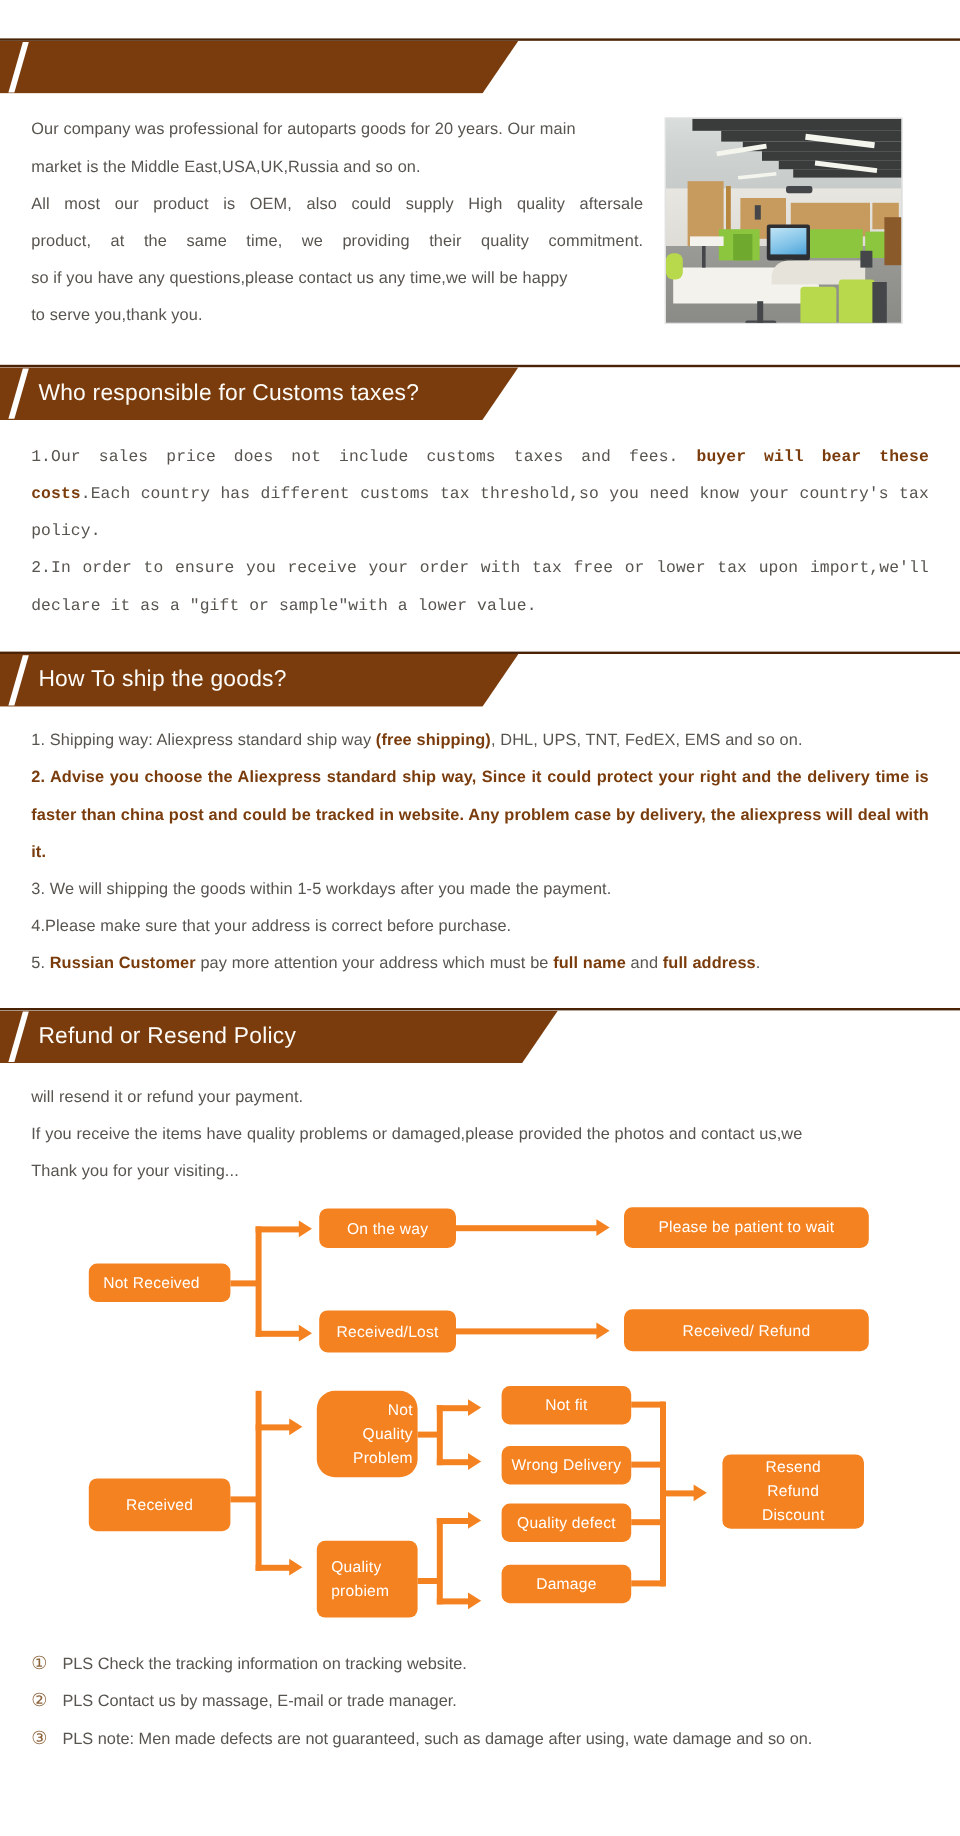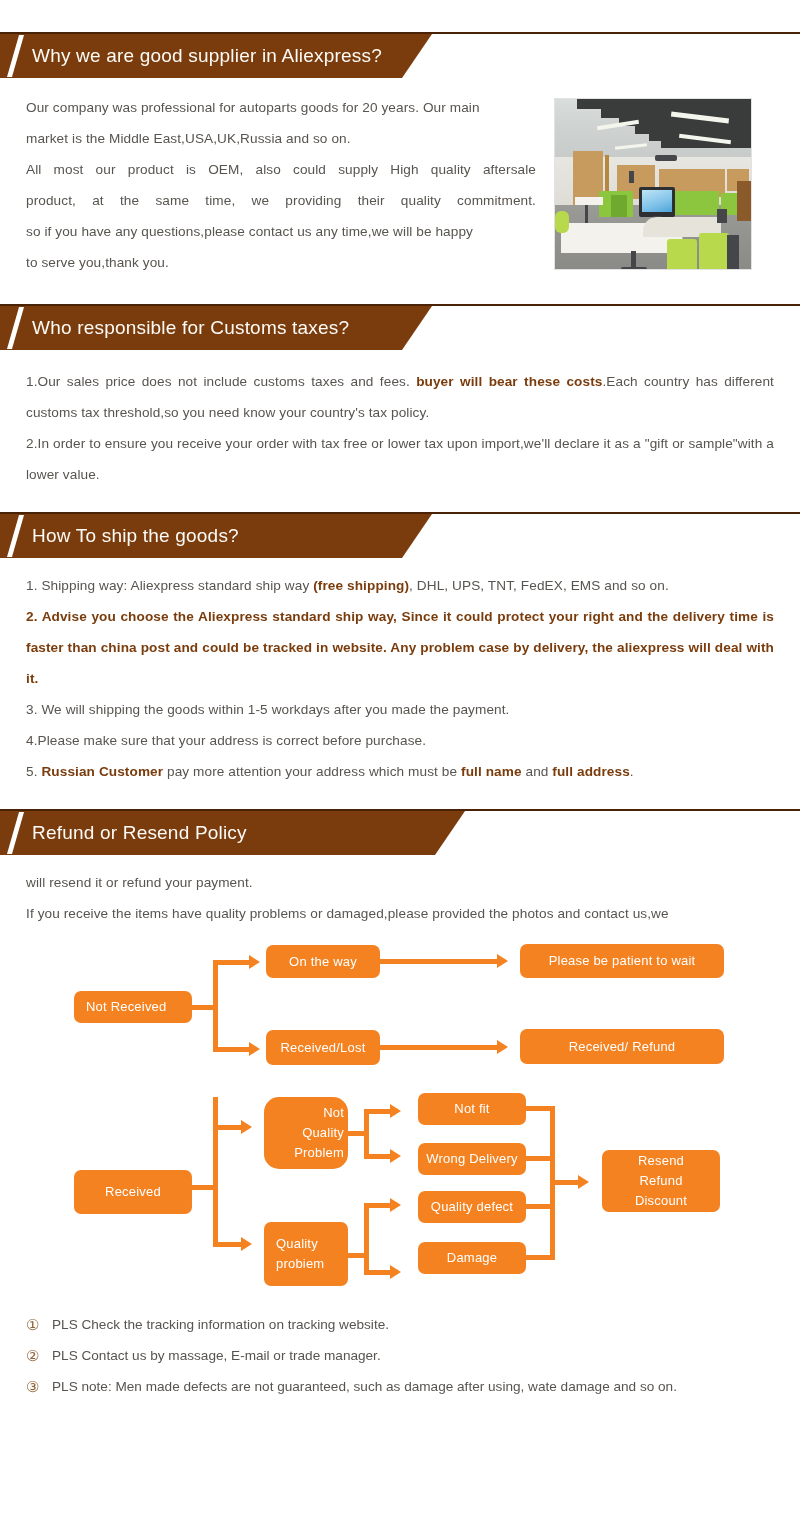--- a/index.html
+++ b/index.html
@@ -163,21 +163,20 @@
     line-height: 31px;
   }
 </style>
 </head>
 <body>
 
 <div class="sec-head" style="margin-top:32px;">
   <div class="topline"></div>
   <div class="bar" style="width:432px;"></div>
   <div class="slash"></div>
-  <div class="title">Why we are good supplier in Aliexpress?</div>
 </div>
 
 <div id="sec1-body">
   <div id="sec1-text">
     <div class="ln">Our company was professional for autoparts goods for 20 years. Our main</div>
     <div class="ln">market is the Middle East,USA,UK,Russia and so on.</div>
     <div class="ln just" style="text-align:justify;text-align-last:justify;">All most our product is OEM, also could supply High quality aftersale</div>
     <div class="ln just" style="text-align:justify;text-align-last:justify;">product, at the same time, we providing their quality commitment.</div>
     <div class="ln">so if you have any questions,please contact us any time,we will be happy</div>
     <div class="ln">to serve you,thank you.</div>
@@ -226,21 +225,21 @@
   </div>
 </div>
 
 <div class="sec-head" style="margin-top:26px;">
   <div class="topline"></div>
   <div class="bar" style="width:432px;"></div>
   <div class="slash"></div>
   <div class="title">Who responsible for Customs taxes?</div>
 </div>
 
-<div class="body-block" style="padding-top:16px;">
+<div class="body-block" style="padding-top:16px;font-family:Liberation Mono, monospace;">
   <div class="ln just" style="text-align:justify;">
     <span>1.Our sales price does not include customs taxes and fees. </span><span class="bd-brown">buyer will bear these costs</span><span>.Each country has different customs tax threshold,so you need know your country's tax policy.</span>
   </div>
   <div class="ln just" style="text-align:justify;">2.In order to ensure you receive your order with tax free or lower tax upon import,we'll declare it as a  "gift or sample"with a lower value.</div>
 </div>
 
 <div class="sec-head" style="margin-top:22px;">
   <div class="topline"></div>
   <div class="bar" style="width:432px;"></div>
   <div class="slash"></div>
@@ -264,20 +263,21 @@
 <div class="sec-head" style="margin-top:22px;">
   <div class="topline"></div>
   <div class="bar" style="width:465px;"></div>
   <div class="slash"></div>
   <div class="title">Refund or Resend Policy</div>
 </div>
 
 <div class="body-block" style="padding-top:12px;">
   <div class="ln">will resend it or refund your payment.</div>
   <div class="ln">If you receive the items have quality problems or damaged,please provided the photos and contact us,we</div>
+  <div class="ln">Thank you for  your visiting...</div>
 </div>
 
 <div id="flow">
 
   <div class="fbox left" style="left:74px;top:54px;width:118px;height:32px;">Not  Received</div>
 
   <div class="hline" style="left:192px;top:68px;width:24px;"></div>
   <div class="vline" style="left:213px;top:23px;height:92px;"></div>
 
   <div class="hline" style="left:213px;top:23px;width:40px;"></div>

